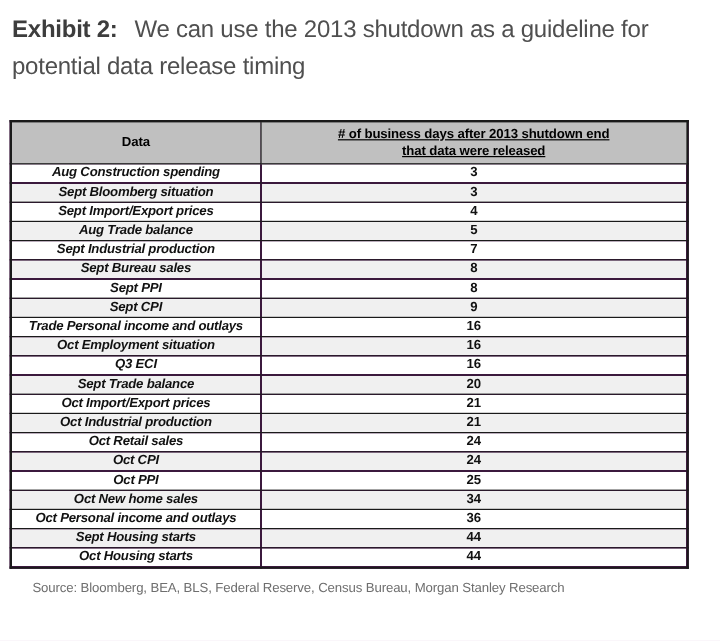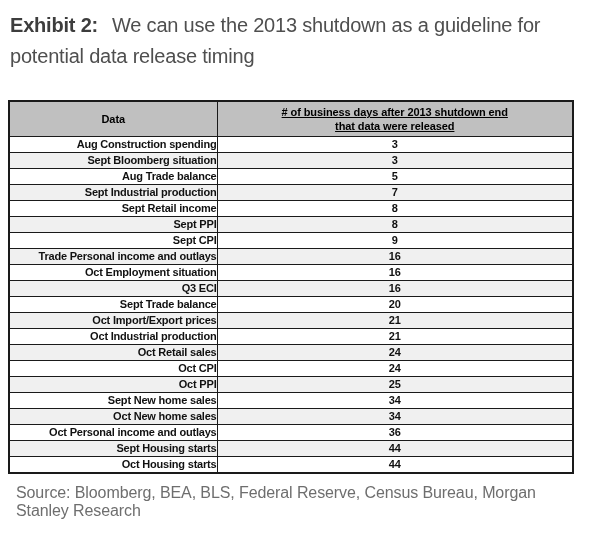--- a/index.html
+++ b/index.html
@@ -67,27 +67,27 @@
     height: 15px;
     font-size: 11px;
     font-weight: 700;
     color: #111111;
     line-height: 15px;
     padding: 0;
     letter-spacing: -0.2px;
     overflow: hidden;
     white-space: nowrap;
   }
-  td.cell-label { padding-left: 3px; text-align: right; }
+  td.cell-label { padding-left: 3px; text-align: center; font-style: italic; }
   td.cell-num   { text-align: center; }
   tbody tr:nth-child(even) { background: #f0f0f0; }
   tbody tr:nth-child(odd)  { background: #ffffff; }
   .source-note {
-    margin: 10px 0 0 8px;
-    font-size: 16px;
+    margin: 10px 0 0 19px;
+    font-size: 11px;
     color: #6e6e6e;
     letter-spacing: -0.1px;
   }
 </style>
 </head>
 <body>
 
 <div class="page">
 
   <div class="exhibit-title">
@@ -109,29 +109,33 @@
     <tbody id="table-body">
         <tr>
           <td class="cell-label">Aug Construction spending</td>
           <td class="cell-num">3</td>
         </tr>
         <tr>
           <td class="cell-label">Sept Bloomberg situation</td>
           <td class="cell-num">3</td>
         </tr>
         <tr>
+          <td class="cell-label">Sept Import/Export prices</td>
+          <td class="cell-num">4</td>
+        </tr>
+        <tr>
           <td class="cell-label">Aug Trade balance</td>
           <td class="cell-num">5</td>
         </tr>
         <tr>
           <td class="cell-label">Sept Industrial production</td>
           <td class="cell-num">7</td>
         </tr>
         <tr>
-          <td class="cell-label">Sept Retail income</td>
+          <td class="cell-label">Sept Bureau sales</td>
           <td class="cell-num">8</td>
         </tr>
         <tr>
           <td class="cell-label">Sept PPI</td>
           <td class="cell-num">8</td>
         </tr>
         <tr>
           <td class="cell-label">Sept CPI</td>
           <td class="cell-num">9</td>
         </tr>
@@ -165,24 +169,20 @@
         </tr>
         <tr>
           <td class="cell-label">Oct CPI</td>
           <td class="cell-num">24</td>
         </tr>
         <tr>
           <td class="cell-label">Oct PPI</td>
           <td class="cell-num">25</td>
         </tr>
         <tr>
-          <td class="cell-label">Sept New home sales</td>
-          <td class="cell-num">34</td>
-        </tr>
-        <tr>
           <td class="cell-label">Oct New home sales</td>
           <td class="cell-num">34</td>
         </tr>
         <tr>
           <td class="cell-label">Oct Personal income and outlays</td>
           <td class="cell-num">36</td>
         </tr>
         <tr>
           <td class="cell-label">Sept Housing starts</td>
           <td class="cell-num">44</td>

